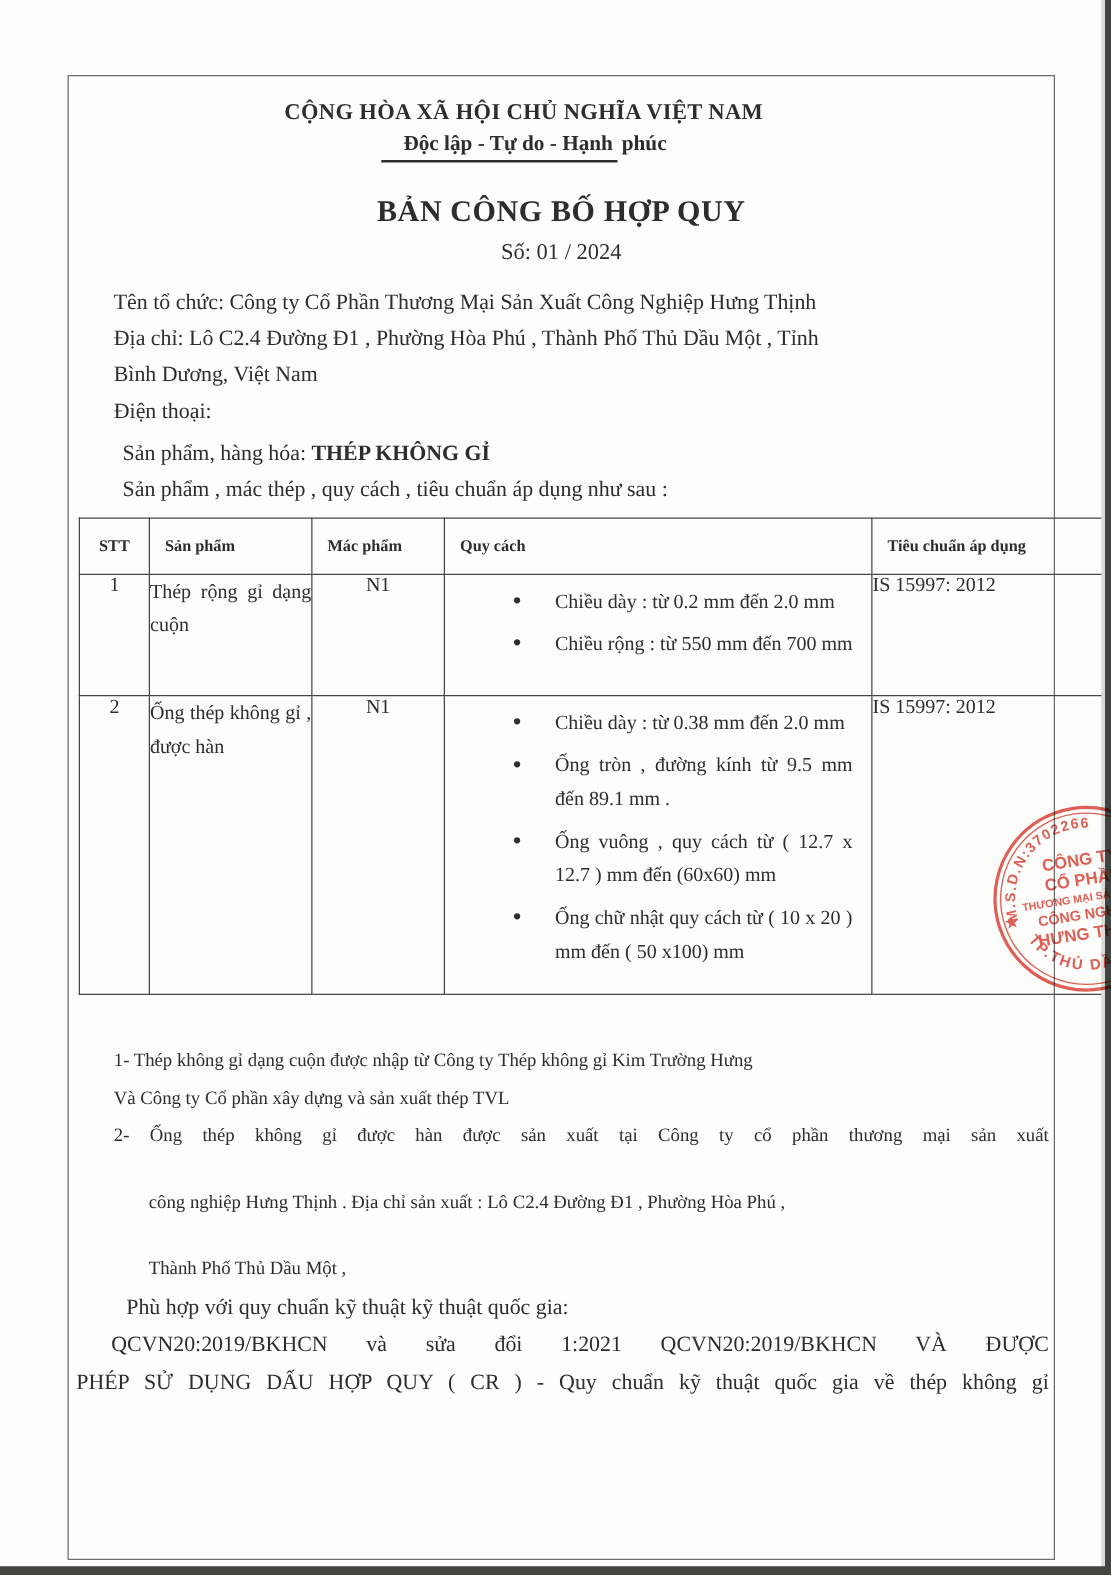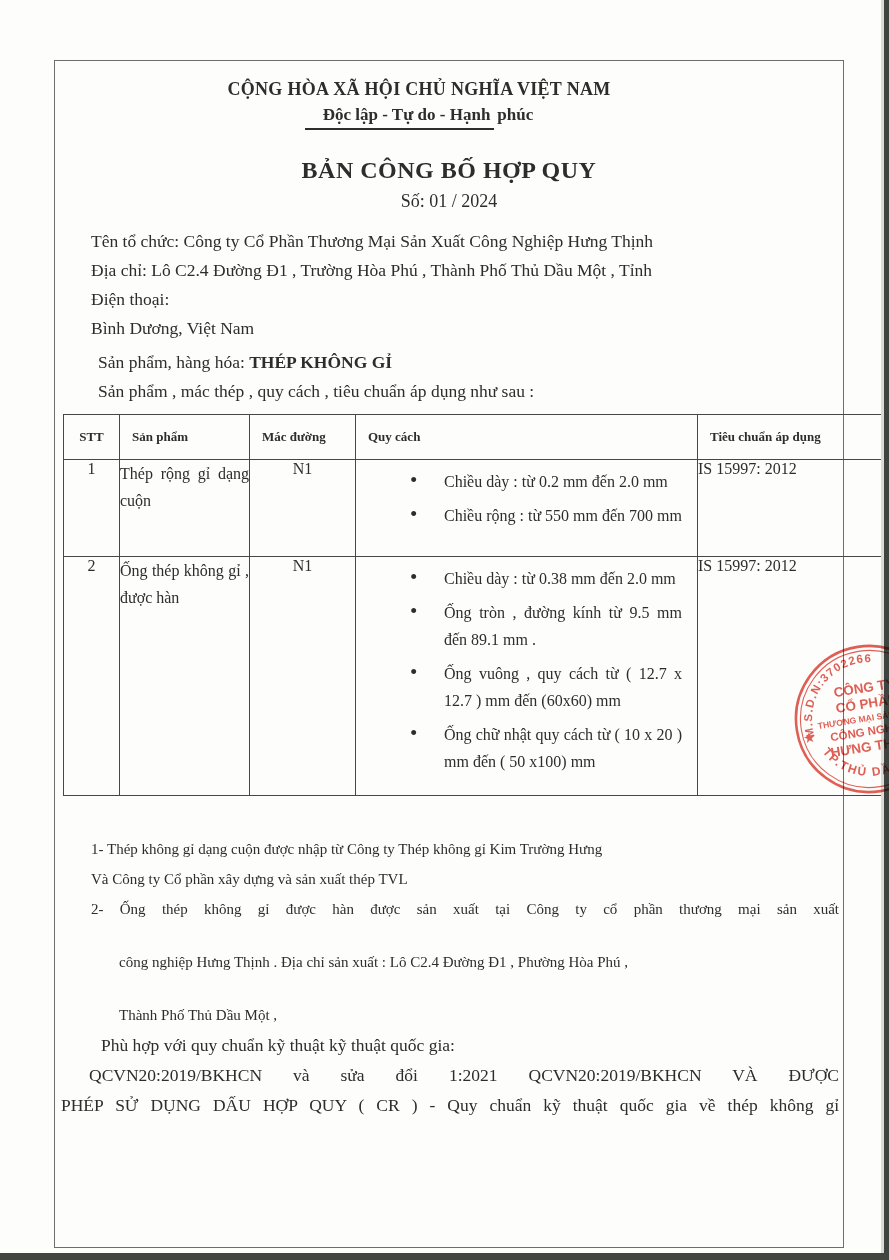--- a/index.html
+++ b/index.html
@@ -101,33 +101,33 @@
   <div class="nat-block">
     <div class="nat-title">CỘNG HÒA XÃ HỘI CHỦ NGHĨA VIỆT NAM</div>
     <div class="motto"><span class="u">Độc lập - Tự do - Hạnh</span><span class="tail">phúc</span></div>
   </div>
 
   <div class="doc-title">BẢN CÔNG BỐ HỢP QUY</div>
   <div class="doc-number">Số: 01 / 2024</div>
 
   <div class="info">
     <div class="ln">Tên tổ chức: Công ty Cổ Phần Thương Mại Sản Xuất Công Nghiệp Hưng Thịnh</div>
-    <div class="ln">Địa chỉ: Lô C2.4 Đường Đ1 , Trường Hòa Phú , Thành Phố Thủ Dầu Một , Tỉnh</div>
+    <div class="ln">Địa chỉ: Lô C2.4 Đường Đ1 , Phường Hòa Phú , Thành Phố Thủ Dầu Một , Tỉnh</div>
+    <div class="ln">Bình Dương, Việt Nam</div>
     <div class="ln">Điện thoại:</div>
-    <div class="ln">Bình Dương, Việt Nam</div>
     <div class="ln indent2 gap-top"><span>Sản phẩm, hàng hóa: </span><span class="bold">THÉP KHÔNG GỈ</span></div>
     <div class="ln indent2">Sản phẩm , mác thép , quy cách , tiêu chuẩn áp dụng như sau :</div>
   </div>
 
   <table class="products">
     <thead>
       <tr>
         <th class="c1">STT</th>
         <th class="c2">Sản phẩm</th>
-        <th class="c3">Mác đường</th>
+        <th class="c3">Mác phẩm</th>
         <th class="c4">Quy cách</th>
         <th class="c5">Tiêu chuẩn áp dụng</th>
       </tr>
     </thead>
     <tbody>
       <tr class="r1">
         <td class="c1">1</td>
         <td class="c2">Thép rộng gỉ dạng cuộn</td>
         <td class="c3">N1</td>
         <td class="c4">

